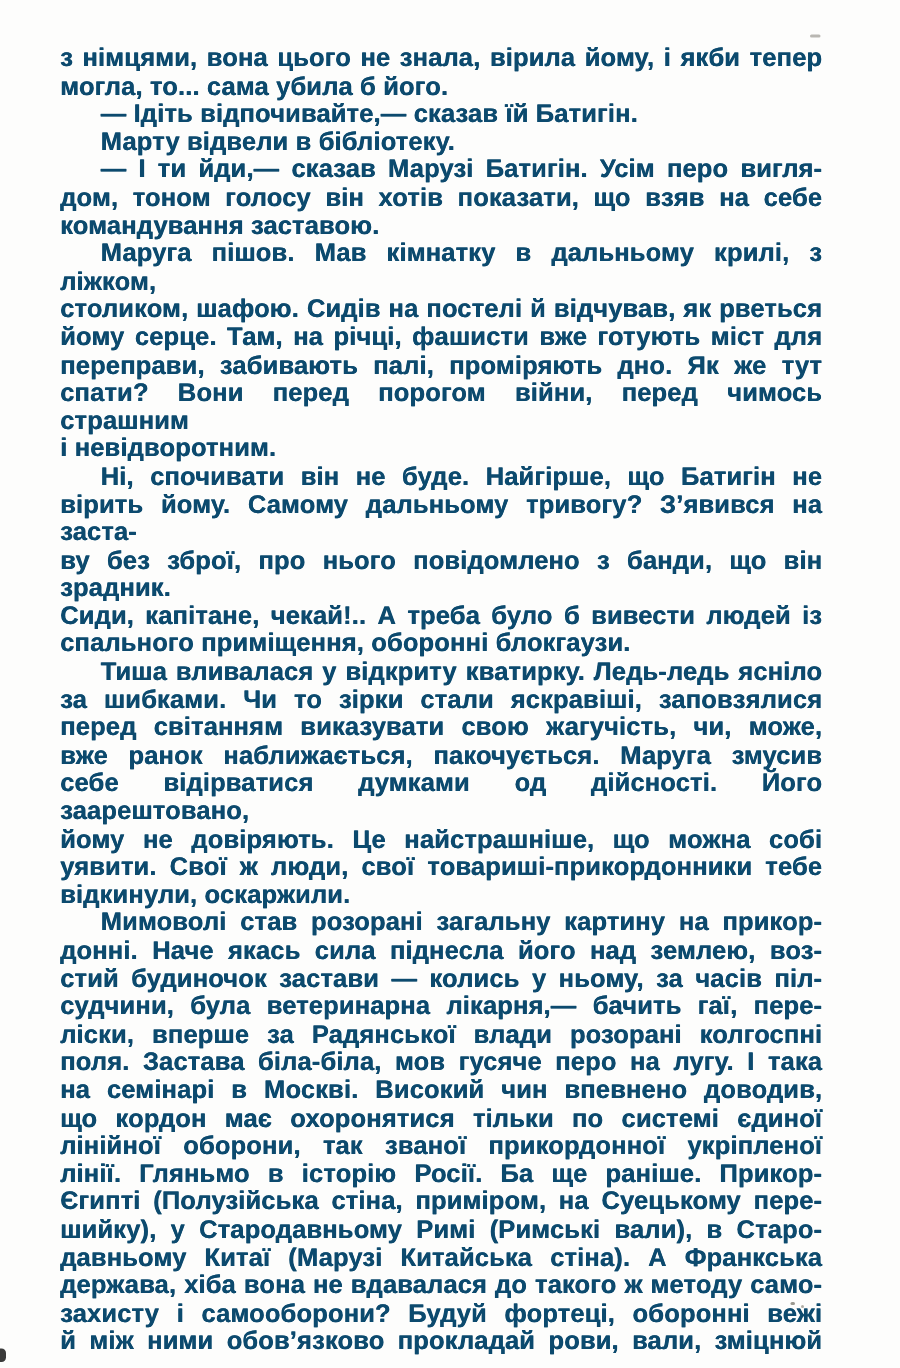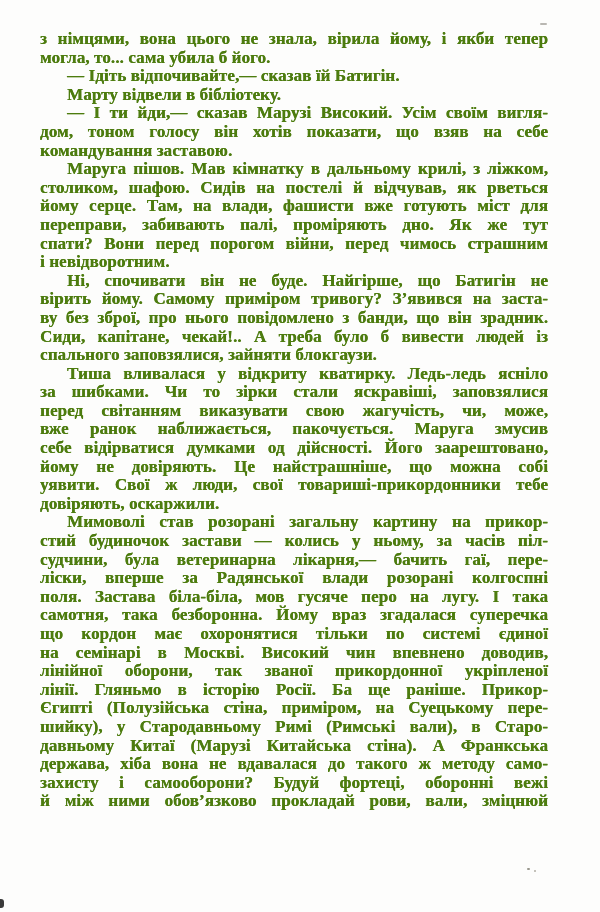--- a/index.html
+++ b/index.html
@@ -6,23 +6,23 @@
     margin: 0;
     padding: 0;
     background: #ffffff;
   }
   .page {
     position: relative;
     width: 600px;
     height: 912px;
     background: #fdfdfc;
     overflow: hidden;
-    font-family: Liberation Serif, serif;
+    font-family: Liberation Sans, sans-serif;
     font-weight: 700;
-    color: #4d7c0f;
+    color: #0c4a6e;
   }
   .text-body {
     position: absolute;
     left: 40px;
     top: 30px;
     width: 508px;
     font-size: 17px;
     line-height: 18.6px;
     letter-spacing: 0.1px;
     text-shadow: 0.3px 0 0 currentColor;
@@ -71,58 +71,58 @@
         <div class="line">з німцями, вона цього не знала, вірила йому, і якби тепер</div>
         <div class="line endpara">могла, то... сама убила б його.</div>
       </div>
       <div class="para">
         <div class="line indent endpara">— Ідіть відпочивайте,— сказав їй Батигін.</div>
       </div>
       <div class="para">
         <div class="line indent endpara">Марту відвели в бібліотеку.</div>
       </div>
       <div class="para">
-        <div class="line indent">— І ти йди,— сказав Марузі Високий. Усім своїм вигля-</div>
+        <div class="line indent">— І ти йди,— сказав Марузі Батигін. Усім перо вигля-</div>
         <div class="line">дом, тоном голосу він хотів показати, що взяв на себе</div>
         <div class="line endpara">командування заставою.</div>
       </div>
       <div class="para">
         <div class="line indent">Маруга пішов. Мав кімнатку в дальньому крилі, з ліжком,</div>
         <div class="line">столиком, шафою. Сидів на постелі й відчував, як рветься</div>
-        <div class="line">йому серце. Там, на влади, фашисти вже готують міст для</div>
+        <div class="line">йому серце. Там, на річці, фашисти вже готують міст для</div>
         <div class="line">переправи, забивають палі, проміряють дно. Як же тут</div>
         <div class="line">спати? Вони перед порогом війни, перед чимось страшним</div>
         <div class="line endpara">і невідворотним.</div>
       </div>
       <div class="para">
         <div class="line indent">Ні, спочивати він не буде. Найгірше, що Батигін не</div>
-        <div class="line">вірить йому. Самому приміром тривогу? З’явився на заста-</div>
+        <div class="line">вірить йому. Самому дальньому тривогу? З’явився на заста-</div>
         <div class="line">ву без зброї, про нього повідомлено з банди, що він зрадник.</div>
         <div class="line">Сиди, капітане, чекай!.. А треба було б вивести людей із</div>
-        <div class="line endpara">спального заповзялися, зайняти блокгаузи.</div>
+        <div class="line endpara">спального приміщення, оборонні блокгаузи.</div>
       </div>
       <div class="para">
         <div class="line indent">Тиша вливалася у відкриту кватирку. Ледь-ледь ясніло</div>
         <div class="line">за шибками. Чи то зірки стали яскравіші, заповзялися</div>
         <div class="line">перед світанням виказувати свою жагучість, чи, може,</div>
         <div class="line">вже ранок наближається, пакочується. Маруга змусив</div>
         <div class="line">себе відірватися думками од дійсності. Його заарештовано,</div>
         <div class="line">йому не довіряють. Це найстрашніше, що можна собі</div>
         <div class="line">уявити. Свої ж люди, свої товариші-прикордонники тебе</div>
-        <div class="line endpara">довіряють, оскаржили.</div>
+        <div class="line endpara">відкинули, оскаржили.</div>
       </div>
       <div class="para">
         <div class="line indent">Мимоволі став розорані загальну картину на прикор-</div>
+        <div class="line">донні. Наче якась сила піднесла його над землею, воз-</div>
         <div class="line">стий будиночок застави — колись у ньому, за часів піл-</div>
         <div class="line">судчини, була ветеринарна лікарня,— бачить гаї, пере-</div>
         <div class="line">ліски, вперше за Радянської влади розорані колгоспні</div>
         <div class="line">поля. Застава біла-біла, мов гусяче перо на лугу. І така</div>
-        <div class="line">самотня, така безборонна. Йому враз згадалася суперечка</div>
+        <div class="line">на семінарі в Москві. Високий чин впевнено доводив,</div>
         <div class="line">що кордон має охоронятися тільки по системі єдиної</div>
-        <div class="line">на семінарі в Москві. Високий чин впевнено доводив,</div>
         <div class="line">лінійної оборони, так званої прикордонної укріпленої</div>
         <div class="line">лінії. Гляньмо в історію Росії. Ба ще раніше. Прикор-</div>
         <div class="line">Єгипті (Полузійська стіна, приміром, на Суецькому пере-</div>
         <div class="line">шийку), у Стародавньому Римі (Римські вали), в Старо-</div>
         <div class="line">давньому Китаї (Марузі Китайська стіна). А Франкська</div>
         <div class="line">держава, хіба вона не вдавалася до такого ж методу само-</div>
         <div class="line">захисту і самооборони? Будуй фортеці, оборонні вежі</div>
         <div class="line">й між ними обов’язково прокладай рови, вали, зміцнюй</div>
       </div>
     </div>

